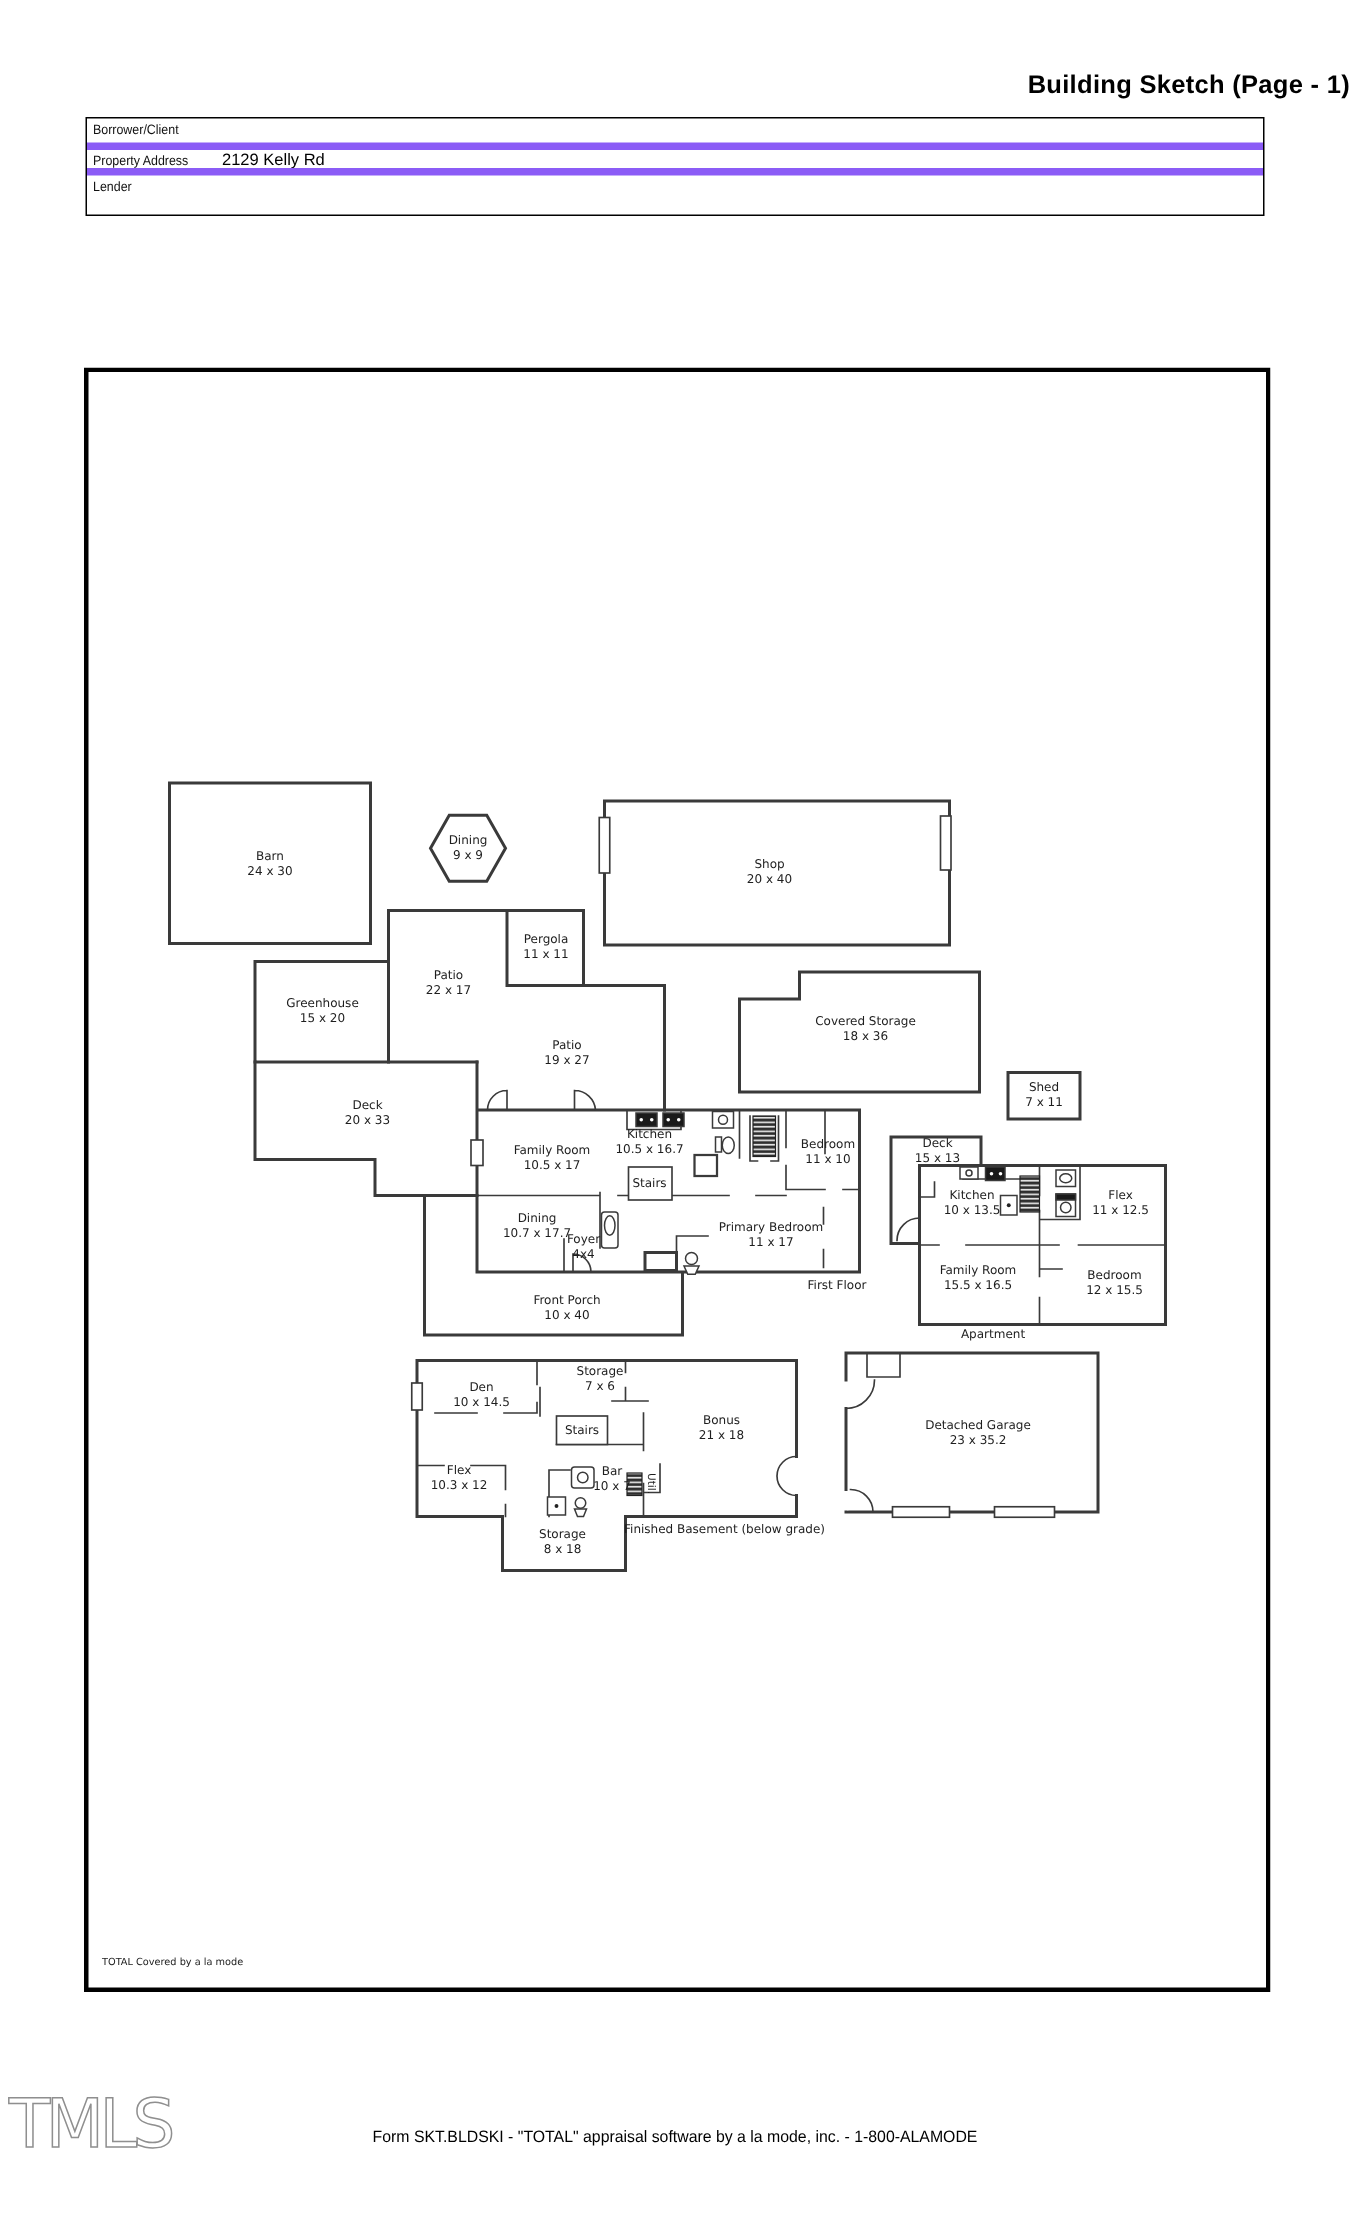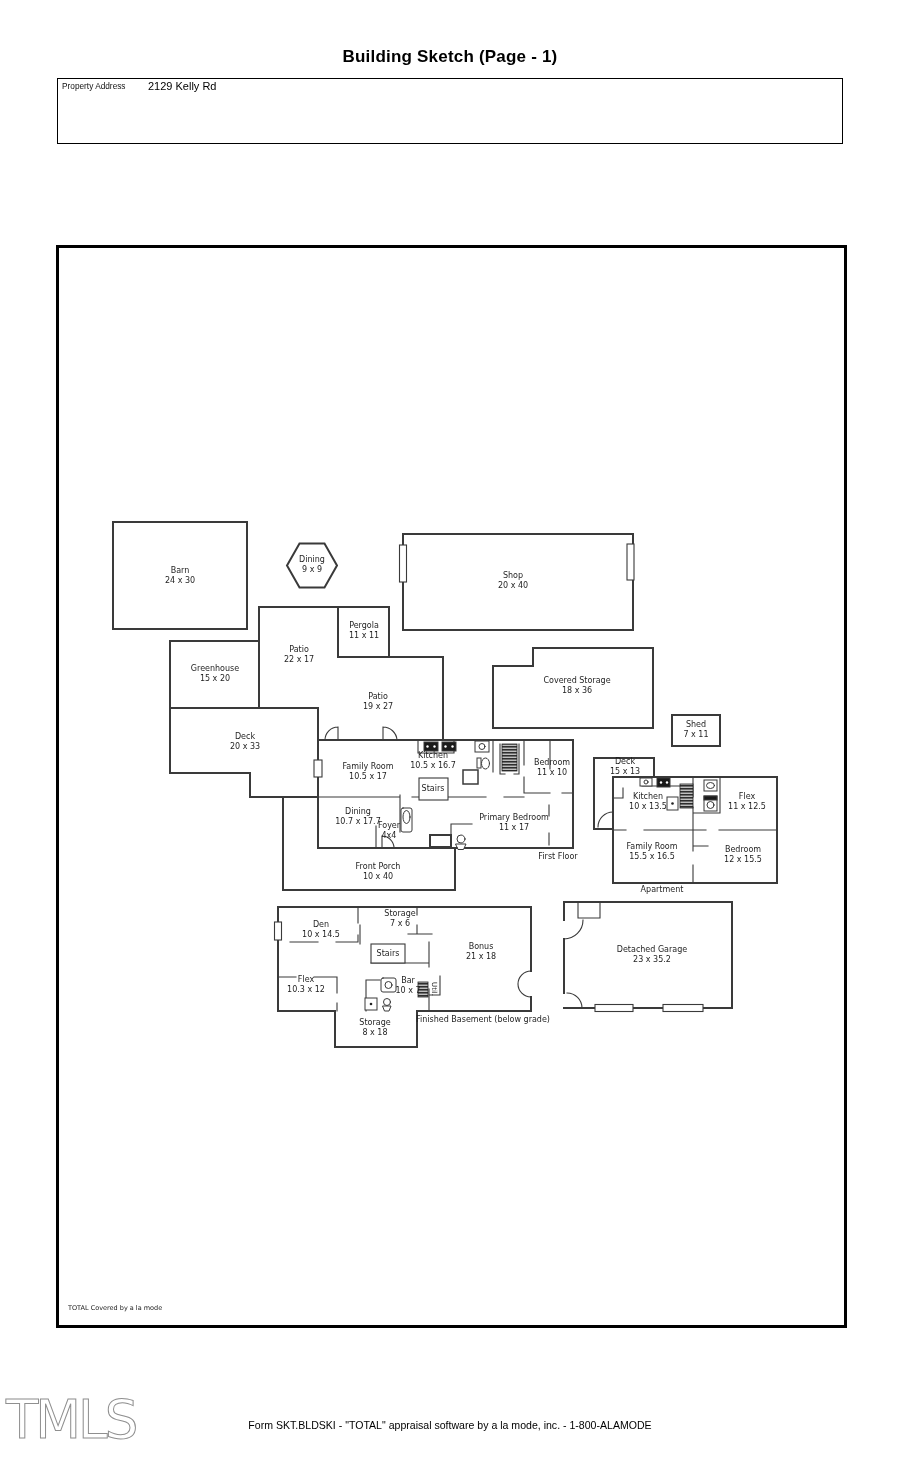--- a/index.html
+++ b/index.html
@@ -1,53 +1,59 @@
 <!DOCTYPE html>
 <html><head>
 <meta charset="utf-8">
 <style>
   html,body{margin:0;padding:0;background:#fff;}
   #page{position:relative;width:900px;height:1483px;background:#fff;overflow:hidden;
         font-family:"Liberation Sans",sans-serif;color:#000;}
   
-  #title{position:absolute;left:0;right:0;top:47px;text-align:center;
+  #title{position:absolute;left:0;right:0;top:47px;text-align:right;
          font-size:17px;font-weight:bold;letter-spacing:.2px;}
   #formbox{position:absolute;left:57px;top:78px;width:786px;height:66px;
            border:1.5px solid #000;box-sizing:border-box;}
   .frow{position:relative;width:100%;box-sizing:border-box;}
-  .frow + .frow{border-top:1px solid #8b5cf6;}
+  .frow + .frow{border-top:5px solid #8b5cf6;}
   .flabel{position:absolute;left:4px;top:2px;font-size:9px;color:#111;
           font-family:"Liberation Sans",sans-serif;transform:scaleX(.92);transform-origin:left;}
   .fvalue{position:absolute;top:2px;font-size:11px;color:#000;}
   
   #sketch{position:absolute;left:56px;top:245px;width:791px;height:1083px;}
   #plan-svg{position:absolute;left:0;top:0;}
   .rl{position:absolute;transform:translate(-50%,-50%);text-align:center;white-space:nowrap;
       font-family:"DejaVu Sans",sans-serif;font-size:8px;line-height:1.2;color:#1e1e1e;}
   .rl.rot{transform:translate(-50%,-50%) rotate(90deg);font-size:7px;}
   #watermark{position:absolute;left:12px;top:1059px;font-family:"DejaVu Sans",sans-serif;
              font-size:6.5px;color:#222;}
   
   #tmls{position:absolute;left:6px;top:1389px;font-family:"DejaVu Sans",sans-serif;
-        font-size:53px;font-weight:normal;letter-spacing:-3px;color:#fff;
+        font-size:45px;font-weight:normal;letter-spacing:-3px;color:#fff;
         -webkit-text-stroke:1px #8f8f8f;}
   #formline{position:absolute;left:0;right:0;top:1419px;text-align:center;
             font-size:11px;color:#000;transform:scaleX(.96);}
 </style>
 </head>
 <body>
 
 <div id="page">
 
   <div id="title">Building Sketch (Page - 1)</div>
 
   <div id="formbox">
+    <div class="frow" style="height:16px">
+      <span class="flabel">Borrower/Client</span>
+    </div>
     <div class="frow" style="height:16.5px">
       <span class="flabel">Property Address</span>
       <span class="fvalue" style="left:90px;top:1px">2129 Kelly Rd</span>
+    </div>
+    <div class="frow" style="height:15px">
+      <span class="flabel">Lender</span>
     </div>
   </div>
 
   <div id="sketch">
     <svg id="plan-svg" width="791" height="1083" viewBox="0 0 791 1083" fill="none" stroke="#3a3a3a" stroke-width="2" stroke-linecap="square">
       <defs>
         <pattern id="hatch" width="4" height="3" patternUnits="userSpaceOnUse">
           <rect width="4" height="3" fill="#2e2e2e" stroke="none"></rect>
           <line x1="0" y1="2.2" x2="4" y2="2.2" stroke="#fff" stroke-width="1"></line>
         </pattern>

